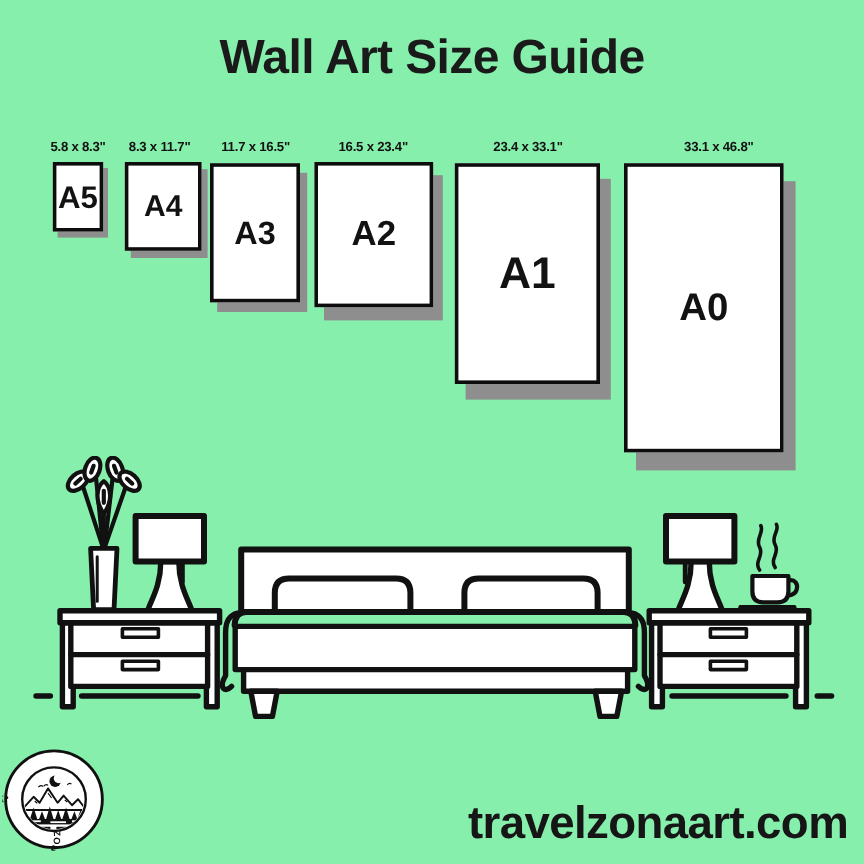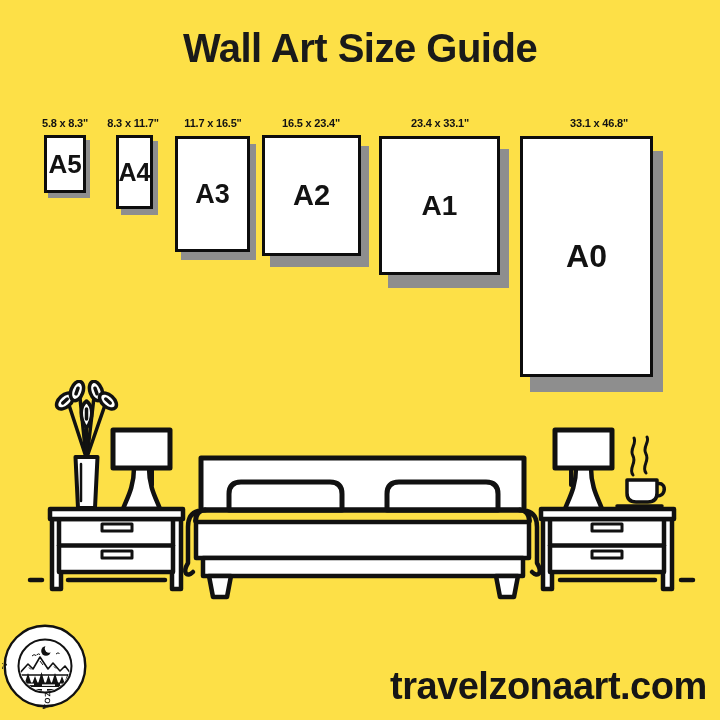--- a/index.html
+++ b/index.html
@@ -1,40 +1,40 @@
 <!DOCTYPE html>
 <html><head>
 <meta charset="utf-8">
 <title>Wall Art Size Guide</title>
 <style>
   html,body{margin:0;padding:0;background:#fff;}
   .canvas{
-    position:relative;width:720px;height:720px;background:#fde047;overflow:hidden;
+    position:relative;width:720px;height:720px;background:#86efac;overflow:hidden;
     font-family:"Liberation Sans",sans-serif;color:#161616;
   }
   .title{
     position:absolute;left:0;top:26px;width:720px;margin:0;
     text-align:center;font-size:40px;font-weight:700;letter-spacing:-0.5px;color:#1a1a1a;
   }
   .dim-label{
     position:absolute;top:117px;width:120px;text-align:center;
     font-size:11px;font-weight:700;color:#121212;letter-spacing:-0.2px;white-space:nowrap;
   }
   .paper{
     position:absolute;box-sizing:border-box;background:#fff;border:3.5px solid #0d0d0d;
     display:flex;align-items:center;justify-content:center;
     font-weight:700;color:#121212;
   }
   .lbl-a5{left:5px}   .lbl-a4{left:73px}  .lbl-a3{left:153px}
   .lbl-a2{left:251px} .lbl-a1{left:380px} .lbl-a0{left:539px}
   .p-a5{left:44px; top:135px;width:42px; height:58px; font-size:26px;box-shadow:4px 5px 0 #8e8e8e}
-  .p-a4{left:116px;top:135px;width:37px; height:74px; font-size:25px;box-shadow:5px 6px 0 #8e8e8e}
+  .p-a4{left:104px;top:135px;width:64px; height:74px; font-size:25px;box-shadow:5px 6px 0 #8e8e8e}
   .p-a3{left:175px;top:136px;width:75px; height:116px;font-size:27px;box-shadow:6px 8px 0 #8e8e8e}
   .p-a2{left:262px;top:135px;width:99px; height:121px;font-size:29px;box-shadow:8px 11px 0 #8e8e8e}
-  .p-a1{left:379px;top:136px;width:121px;height:139px;font-size:28px;box-shadow:9px 13px 0 #8e8e8e}
+  .p-a1{left:379px;top:136px;width:121px;height:184px;font-size:37px;box-shadow:9px 13px 0 #8e8e8e}
   .p-a0{left:520px;top:136px;width:133px;height:241px;font-size:32px;box-shadow:10px 15px 0 #8e8e8e}
   .scene{position:absolute;left:20px;top:380px;}
   .logo{position:absolute;left:2px;top:623px;}
   .website{
     position:absolute;left:390px;top:666px;width:312px;text-align:center;
     font-size:38px;line-height:40px;font-weight:700;color:#161616;letter-spacing:-0.5px;
   }
   .arc-text{font-family:"Liberation Sans",sans-serif;font-weight:700;font-size:7.8px;letter-spacing:0.4px;fill:#111;}
 </style>
 </head>

